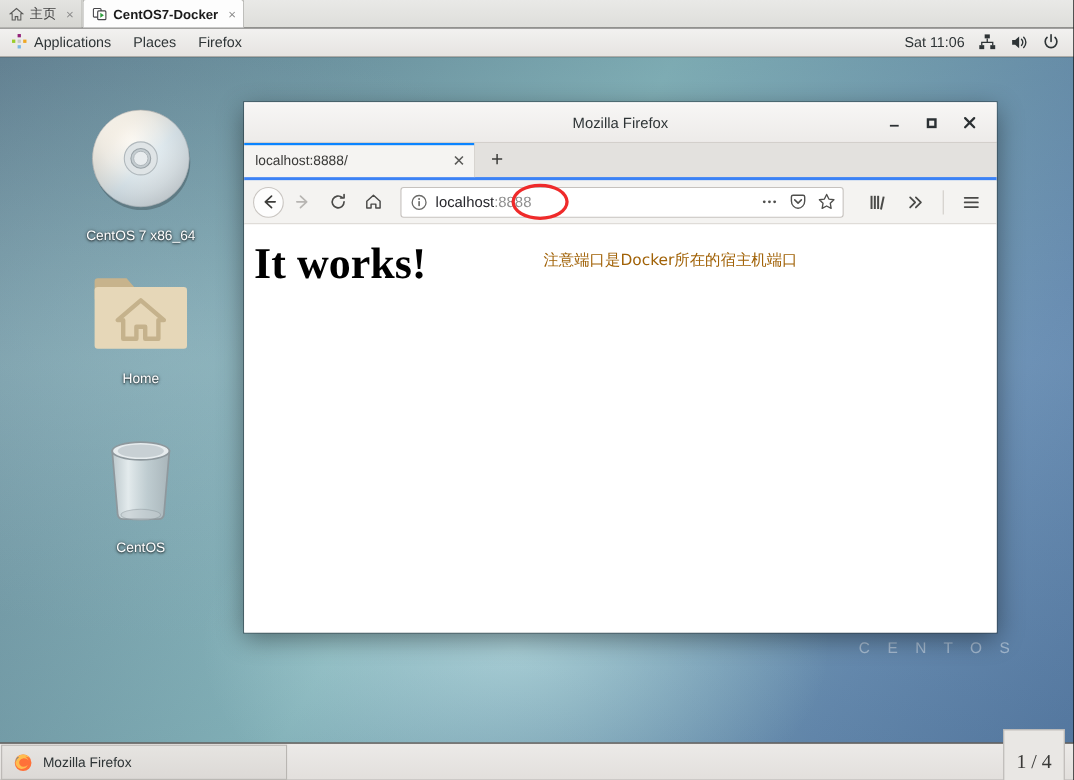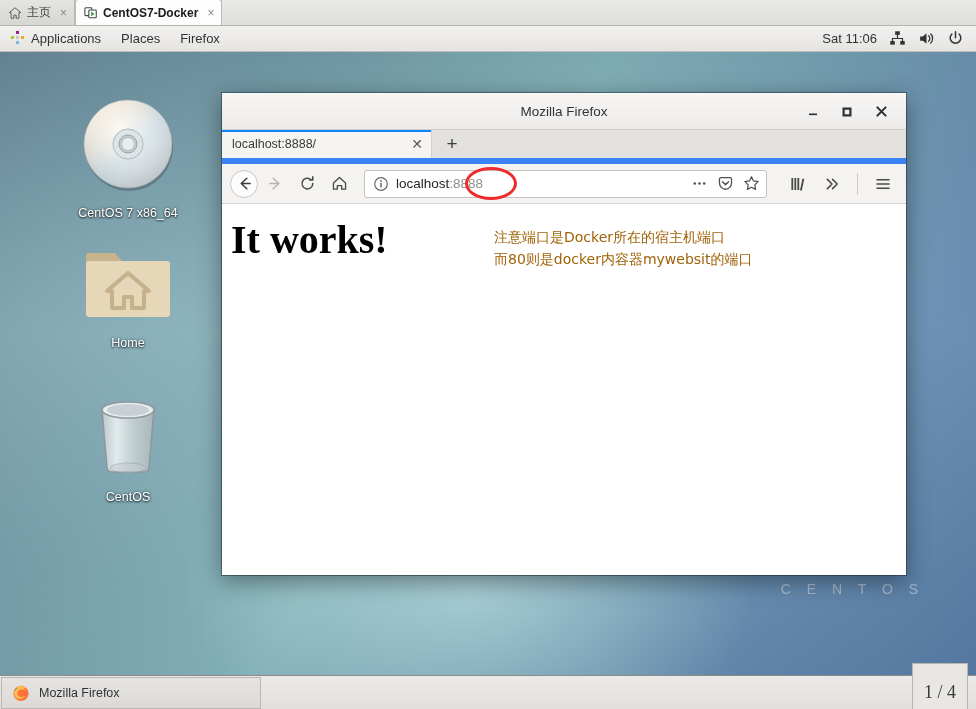--- a/index.html
+++ b/index.html
@@ -117,21 +117,21 @@
     font-size: 13.5px; color: #2e3436;
   }
   .ff-wctrls {
     margin-left: auto; display: flex; align-items: center; gap: 20px;
     padding-right: 18px; z-index: 2;
   }
   .wbtn { width: 14px; height: 14px; display: flex; align-items: center; justify-content: center; color: #2b3033; }
 
   .ff-tabstrip {
     height: 34px; background: #e3e1de;
-    display: flex; align-items: stretch; border-bottom: 6px solid #3b82f6;
+    display: flex; align-items: stretch; border-bottom: 3px solid #3b82f6;
   }
   .ff-tab {
     width: 210px; background: #f5f4f2; position: relative;
     display: flex; align-items: center; padding: 0 8px 0 10px;
     font-size: 12.5px; color: #3a3a38;
     border-right: 1px solid #d4d1cd;
   }
   .ff-tab:after {
     content:""; position: absolute; left: 0; right: 0; top: 0; height: 2px;
     background: #0a84ff;
@@ -456,21 +456,20 @@
               <path d="M3 4.8h12M3 9h12M3 13.2h12" stroke="#4a4a48" stroke-width="1.6" stroke-linecap="round"></path>
             </svg>
         </span>
       </div>
     </div>
 
     <div class="ff-content">
       <div class="it-works">It works!</div>
       <div class="note">
         <div>注意端口是Docker所在的宿主机端口</div>
-        <div>而80则是docker内容器mywebsit的端口</div>
       </div>
     </div>
   </div>
 
   <div class="taskbar">
     <div class="task-item">
       <span>
         <svg class="ff-logo" viewBox="0 0 18 18">
           <circle cx="9" cy="9.4" r="7.6" fill="#ff7139"></circle>
           <path d="M9 1.9c3.1 0 5.4 1.6 6.5 3.6-1-1-2.6-1.9-4.6-1.6 1.7.7 2.7 2.2 2.9 3.5-1.1-1.5-3-2.3-4.9-1.9-2.3.5-3.6 2.3-3.5 4 .1 1.9 1.7 3.6 3.9 3.6 2.6 0 4-1.8 4-1.8-.6 2.2-2.9 4-5.8 3.8C4.4 14.9 2 12 2.1 8.8 2.2 5 5.2 1.9 9 1.9z" fill="#ffbd4f"></path>

